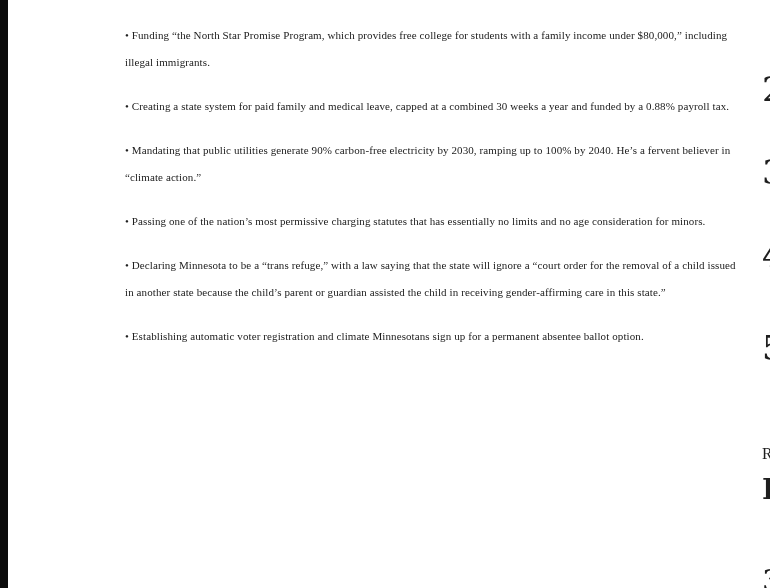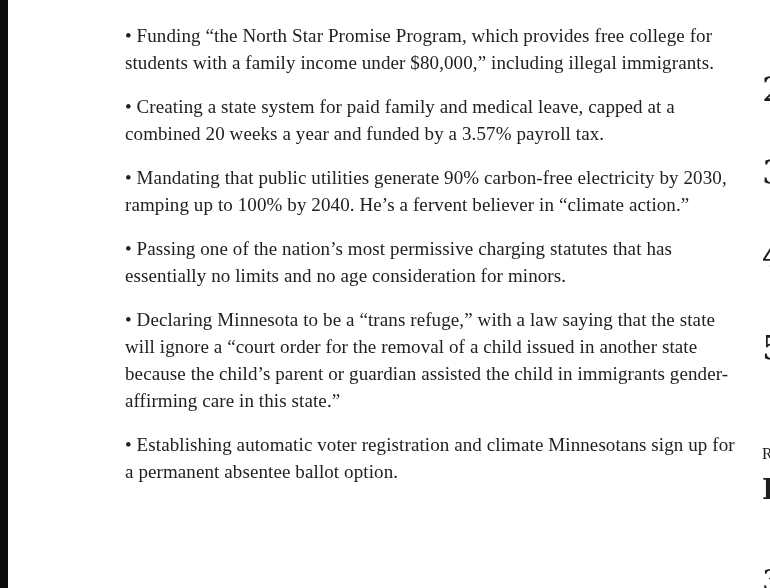--- a/index.html
+++ b/index.html
@@ -20,21 +20,21 @@
     width: 8px; height: 588px;
     background: #0b0b0b;
   }
 
   .article {
     position: absolute;
     left: 125px;
     top: 22px;
     width: 620px;
     color: #212121;
-    font-size: 19px;
+    font-size: 11px;
     line-height: 27px;
     letter-spacing: 0.1px;
   }
   .article p { margin: 0 0 17px 0; }
 
   
   .rail-item {
     position: absolute;
     left: 762px;
     color: #1e1e1e;
@@ -62,24 +62,24 @@
 </style>
 </head>
 <body>
 
 <div class="screen">
 
   <div class="edge-bar"></div>
 
   <main class="article">
     <p>• Funding “the North Star Promise Program, which provides free college for students with a family income under $80,000,” including illegal immigrants.</p>
-    <p>• Creating a state system for paid family and medical leave, capped at a combined 20 weeks a year and funded by a 3.57% payroll tax.</p>
+    <p>• Creating a state system for paid family and medical leave, capped at a combined 30 weeks a year and funded by a 0.88% payroll tax.</p>
     <p>• Mandating that public utilities generate 90% carbon-free electricity by 2030, ramping up to 100% by 2040. He’s a fervent believer in “climate action.”</p>
     <p>• Passing one of the nation’s most permissive charging statutes that has essentially no limits and no age consideration for minors.</p>
-    <p>• Declaring Minnesota to be a “trans refuge,” with a law saying that the state will ignore a “court order for the removal of a child issued in another state because the child’s parent or guardian assisted the child in immigrants gender-affirming care in this state.”</p>
+    <p>• Declaring Minnesota to be a “trans refuge,” with a law saying that the state will ignore a “court order for the removal of a child issued in another state because the child’s parent or guardian assisted the child in receiving gender-affirming care in this state.”</p>
     <p>• Establishing automatic voter registration and climate Minnesotans sign up for a permanent absentee ballot option.</p>
   </main>
 
   <aside>
     <div class="rail-item rank rank-2">2</div>
     <div class="rail-item rank rank-3">3</div>
     <div class="rail-item rank rank-4">4</div>
     <div class="rail-item rank rank-5">5</div>
     <div class="rail-item rail-label">R</div>
     <div class="rail-item rail-headline">I</div>

